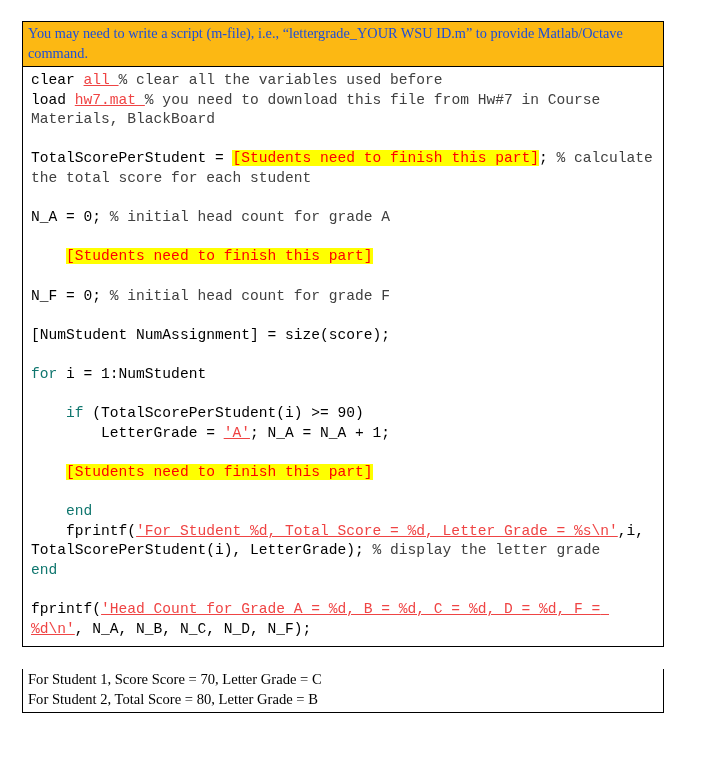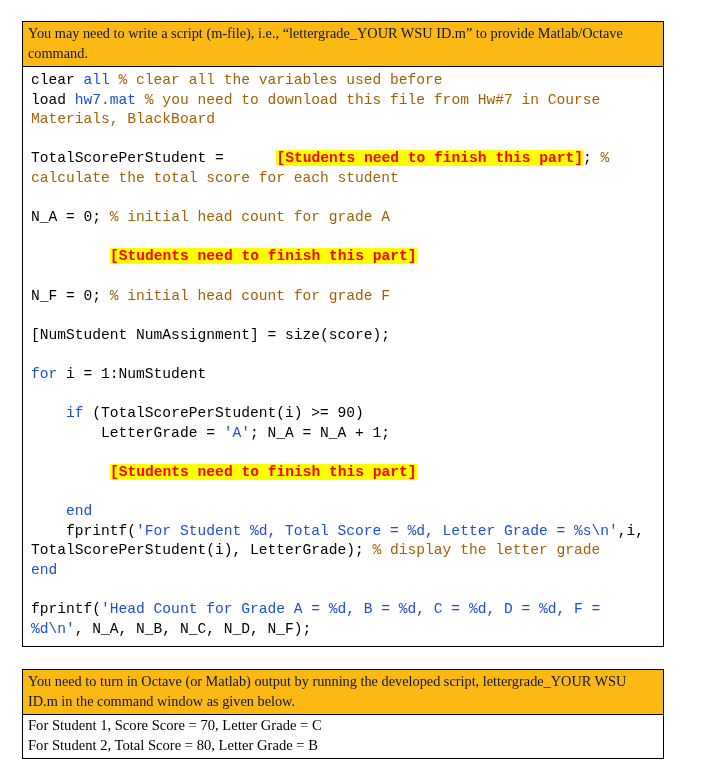--- a/index.html
+++ b/index.html
@@ -24,47 +24,46 @@
 
   
   .callout {
     background: #FCB813;
     border: 1.5px solid #000000;
     box-sizing: border-box;
     padding: 2px 5px 3px 5px;
     font-family: "Liberation Serif", serif;
     font-size: 14.3px;
     line-height: 19.5px;
-    color: #0f172a;
+    color: #1d4ed8;
   }
 
   
   .codebox {
     border: 1.5px solid #000000;
     border-top: none;
     box-sizing: border-box;
     background: #ffffff;
     padding: 4px 6px 7px 8px;
     font-family: "Liberation Mono", "DejaVu Sans Mono", monospace;
     font-size: 14.6px;
     line-height: 19.6px;
     color: #000000;
     white-space: pre-wrap;
     word-break: break-word;
   }
   .codebox .ln { min-height: 19.6px; }
 
-  .kw       { color: #1d4ed8; }        
-  .str      { color: #1d4ed8; }        
-  .cmt      { color: #a16207; }        
+  .kw       { color: #0f766e; }        
+  .str      { color: #ef4444; text-decoration: underline; }        
+  .cmt      { color: #404040; }        
   .hl {
     background: #FFFF00;
     color: #FF0000;
-    font-weight: bold;
-    margin-left: 44px;
+    font-weight: normal;
   }
 
   
   .outbox {
     border: 1.5px solid #000000;
     border-top: none;
     box-sizing: border-box;
     background: #ffffff;
     padding: 1px 5px 3px 5px;
     font-family: "Liberation Serif", serif;
@@ -80,20 +79,19 @@
 <body>
 
 <div class="page">
 
   <div class="callout">You may need to write a script (m-file), i.e., “lettergrade_YOUR WSU ID.m” to provide Matlab/Octave command.</div>
 
   <div class="codebox" id="codebox"><div class="ln"><span>clear </span><span class="str">all </span><span class="cmt">% clear all the variables used before</span></div><div class="ln"><span>load </span><span class="str">hw7.mat </span><span class="cmt">% you need to download this file from Hw#7 in Course Materials, BlackBoard</span></div><div class="ln">&nbsp;</div><div class="ln"><span>TotalScorePerStudent = </span><span class="hl">[Students need to finish this part]</span><span>; </span><span class="cmt">% calculate the total score for each student</span></div><div class="ln">&nbsp;</div><div class="ln"><span>N_A = 0; </span><span class="cmt">% initial head count for grade A</span></div><div class="ln">&nbsp;</div><div class="ln"><span>    </span><span class="hl">[Students need to finish this part]</span></div><div class="ln">&nbsp;</div><div class="ln"><span>N_F = 0; </span><span class="cmt">% initial head count for grade F</span></div><div class="ln">&nbsp;</div><div class="ln"><span>[NumStudent NumAssignment] = size(score);</span></div><div class="ln">&nbsp;</div><div class="ln"><span class="kw">for </span><span>i = 1:NumStudent</span></div><div class="ln">&nbsp;</div><div class="ln"><span>    </span><span class="kw">if </span><span>(TotalScorePerStudent(i) &gt;= 90)</span></div><div class="ln"><span>        LetterGrade = </span><span class="str">'A'</span><span>; N_A = N_A + 1;</span></div><div class="ln">&nbsp;</div><div class="ln"><span>    </span><span class="hl">[Students need to finish this part]</span></div><div class="ln">&nbsp;</div><div class="ln"><span>    </span><span class="kw">end</span></div><div class="ln"><span>    fprintf(</span><span class="str">'For Student %d, Total Score = %d, Letter Grade = %s\n'</span><span>,i, TotalScorePerStudent(i), LetterGrade); </span><span class="cmt">% display the letter grade</span></div><div class="ln"><span class="kw">end</span></div><div class="ln">&nbsp;</div><div class="ln"><span>fprintf(</span><span class="str">'Head Count for Grade A = %d, B = %d, C = %d, D = %d, F = %d\n'</span><span>, N_A, N_B, N_C, N_D, N_F);</span></div></div>
 
   <div class="gap"></div>
 
-  <div class="callout">You need to turn in Octave (or Matlab) output by running the developed script, lettergrade_YOUR WSU ID.m in the command window as given below.</div>
 
   <div class="outbox" id="outbox">
       <div class="ln">For Student 1, Score Score = 70, Letter Grade = C</div>
       <div class="ln">For Student 2, Total Score = 80, Letter Grade = B</div>
     </div>
 
 </div>
 
 </body></html>

